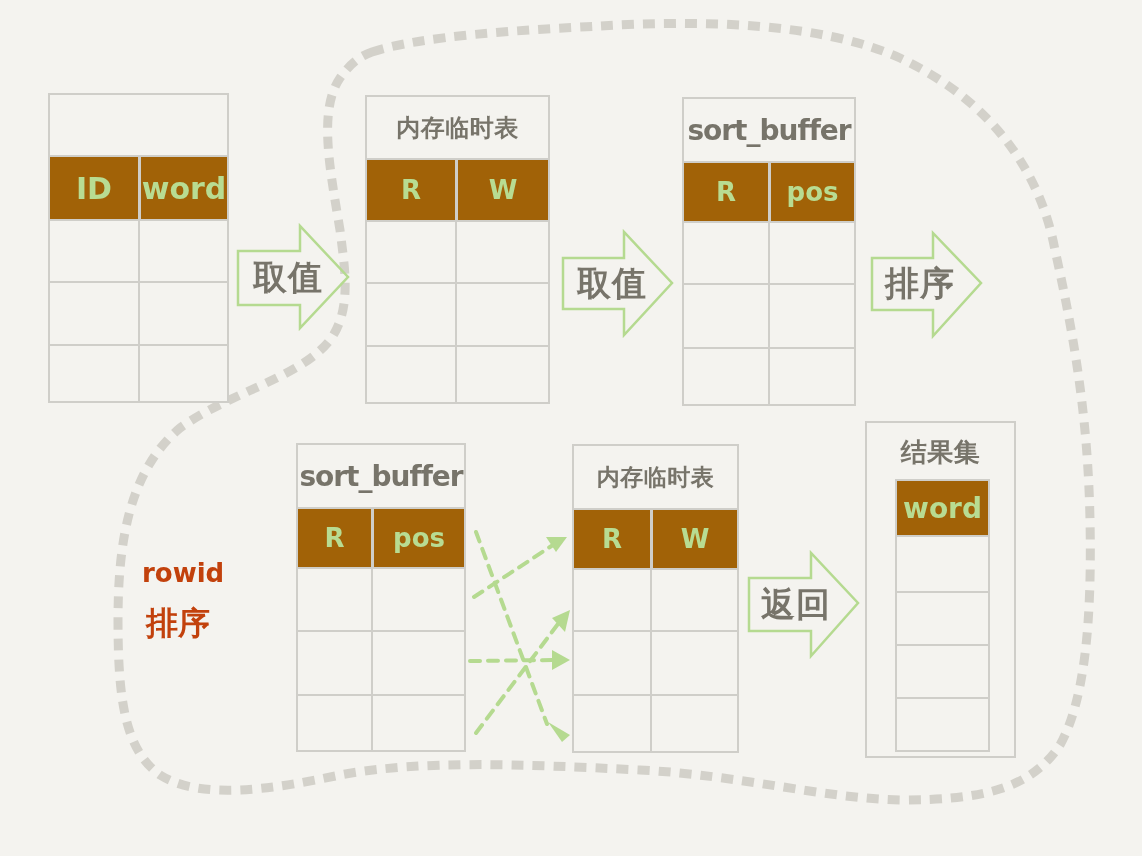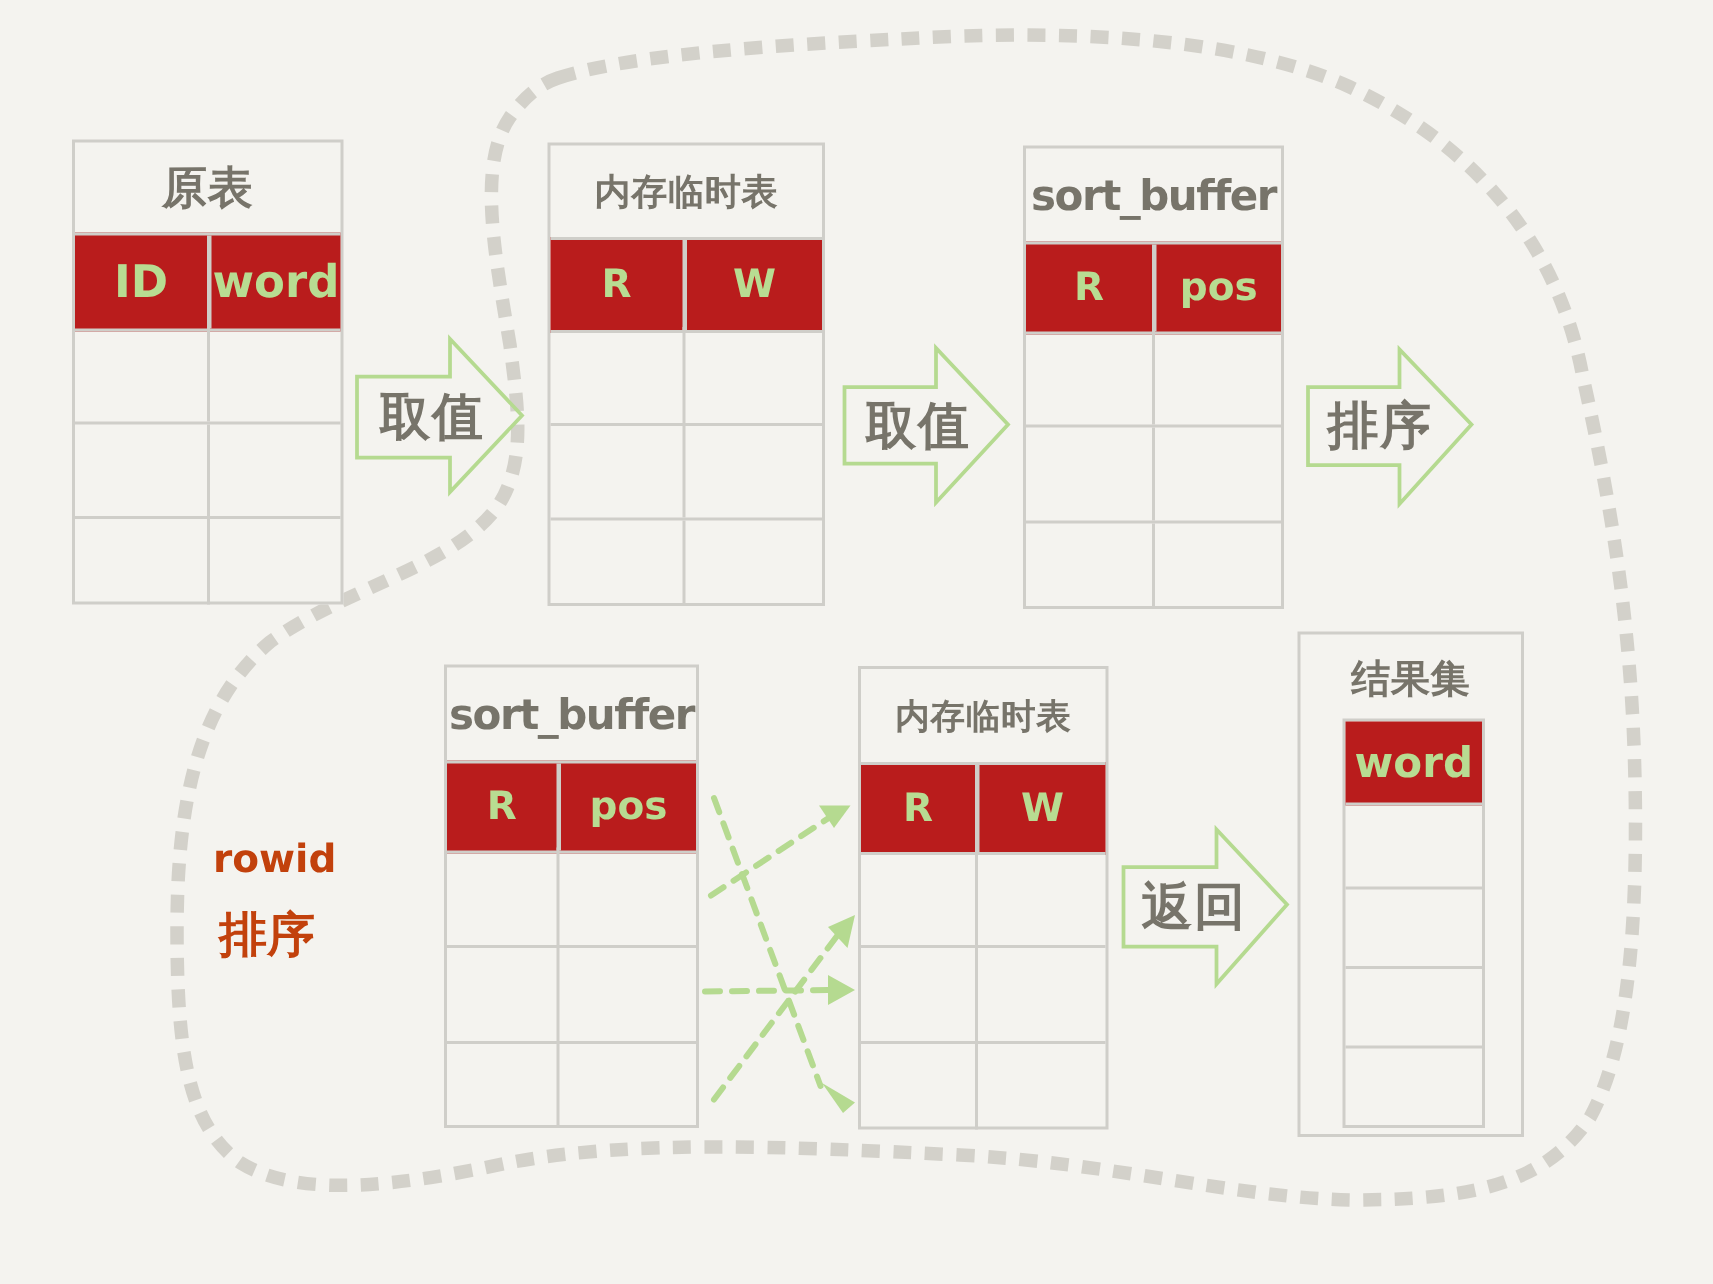--- a/index.html
+++ b/index.html
@@ -13,21 +13,21 @@
     position:absolute; box-sizing:border-box;
     border:2px solid #cfcec9; background:#f4f3ef;
   }
   .tbl .title {
     position:absolute; left:0; right:0; top:0;
     display:flex; align-items:center; justify-content:center;
     color:#77746a; font-weight:bold; letter-spacing:0.5px;
   }
   .tbl .hdr {
     position:absolute; left:0; right:0;
-    background:#b91c1c; display:flex;
+    background:#a16207; display:flex;
     border-top:2px solid #cfcec9; border-bottom:2px solid #cfcec9;
   }
   .tbl .hdr .cell {
     flex:1; display:flex; align-items:center; justify-content:center;
     color:#b8dc92; font-weight:bold;
     font-size:30px; font-family:"DejaVu Sans", sans-serif;
   }
   .tbl .hdr .cell + .cell { border-left:3px solid #cfcec9; }
   .tbl .row {
     position:absolute; left:0; right:0; display:flex;
@@ -79,21 +79,20 @@
     <polygon points="570,735 548,722 562,742"></polygon>
   </g>
 
   <polygon points="238,251 300,251 300,226 348,277 300,328 300,305 238,305" fill="none" stroke="#b5da90" stroke-width="2.5"></polygon>
   <polygon points="563,258 624,258 624,232 672,283 624,335 624,309 563,309" fill="none" stroke="#b5da90" stroke-width="2.5"></polygon>
   <polygon points="872,258 933,258 933,233 981,283 933,336 933,310 872,310" fill="none" stroke="#b5da90" stroke-width="2.5"></polygon>
   <polygon points="749,578 811,578 811,553 858,603 811,656 811,631 749,631" fill="none" stroke="#b5da90" stroke-width="2.5"></polygon>
 </svg>
 
 <div class="tbl" style="left:48px; top:93px; width:181px; height:310px;">
-  <div class="title" style="height:60px; font-size:30px;">原表</div>
   <div class="hdr" style="top:60px; height:62px;">
     <div class="cell" style="flex:0 0 88px;">ID</div>
     <div class="cell">word</div>
   </div>
   <div class="row" style="top:122px; height:64px; border-top:none;">
     <div class="cell" style="flex:0 0 88px;"></div>
       <div class="cell"></div>
   </div>
   <div class="row" style="top:186px; height:63px;">
     <div class="cell" style="flex:0 0 88px;"></div>

